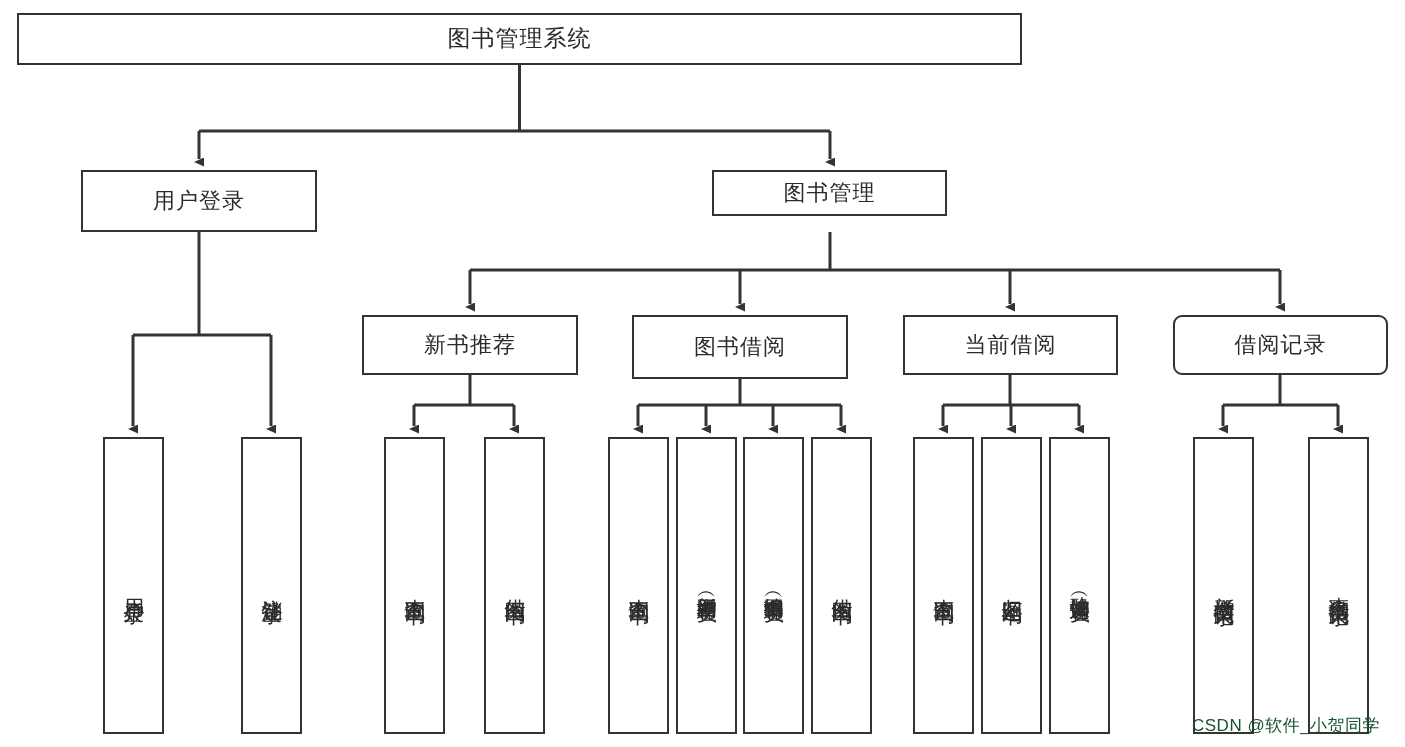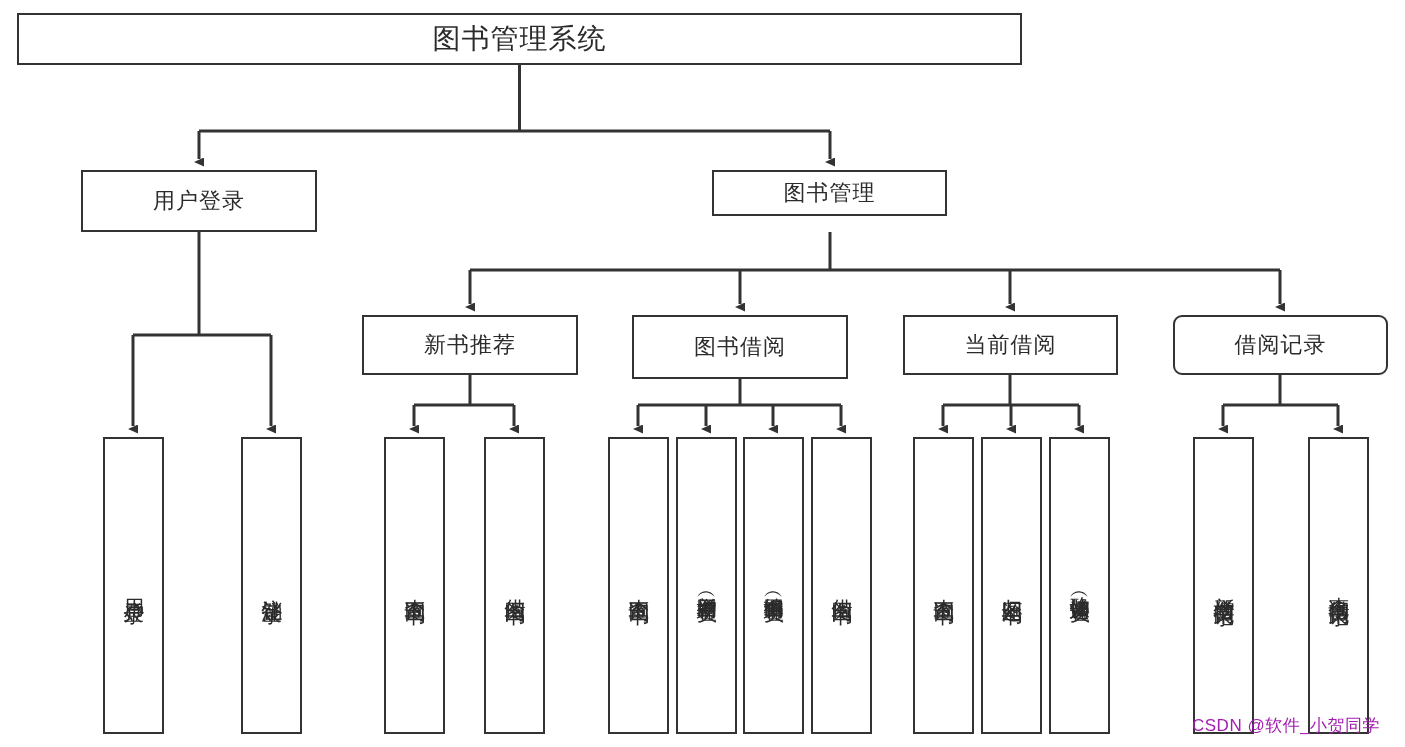--- a/index.html
+++ b/index.html
@@ -36,42 +36,42 @@
     justify-content: center;
     color: #2b2b2b;
   }
   .node.horiz {
     font-size: 22px;
     letter-spacing: 1px;
     line-height: 1.2;
     text-align: center;
   }
   .node.root {
-    font-size: 28px;
+    font-size: 23px;
   }
   .node.vert {
     writing-mode: vertical-rl;
     text-orientation: upright;
     font-size: 21px;
     line-height: 1.28;
     letter-spacing: 2px;
     text-align: center;
     padding: 3px 0;
     white-space: nowrap;
   }
   .node.vert.long {
     font-size: 20px;
     letter-spacing: 1px;
   }
   .watermark {
     position: absolute;
     left: 1192px;
     top: 714px;
     font-size: 17px;
-    color: #a21caf;
+    color: #14532d;
     white-space: nowrap;
     letter-spacing: 0.5px;
     font-family: "Liberation Sans", "DejaVu Sans", sans-serif;
   }
 </style>
 </head>
 <body>
 
 <div id="canvas">
 

